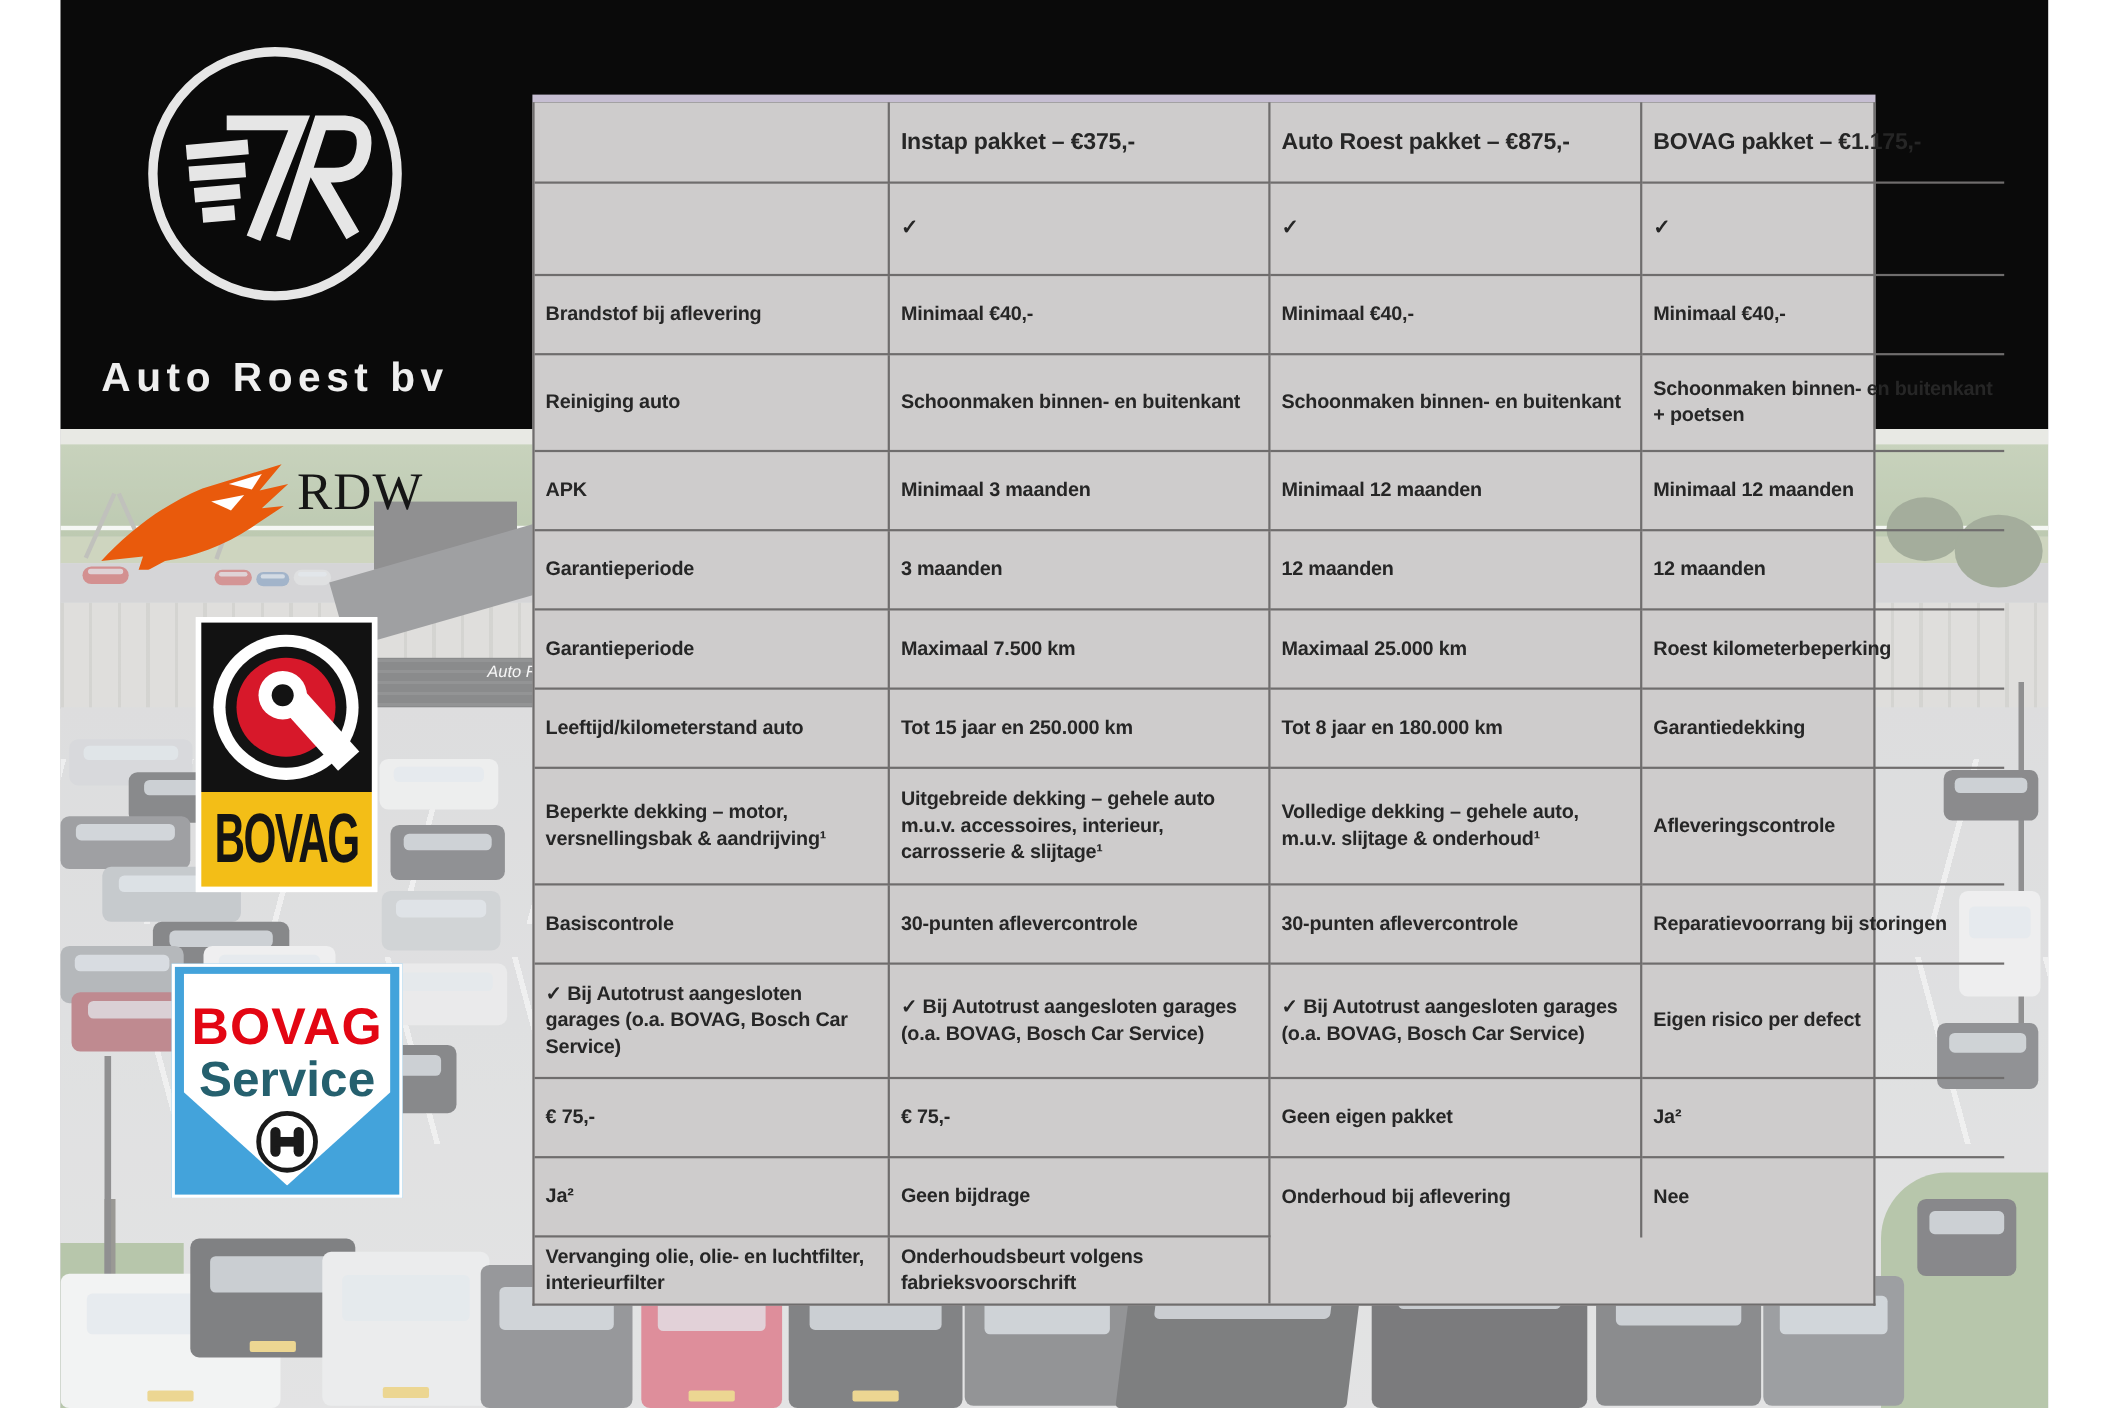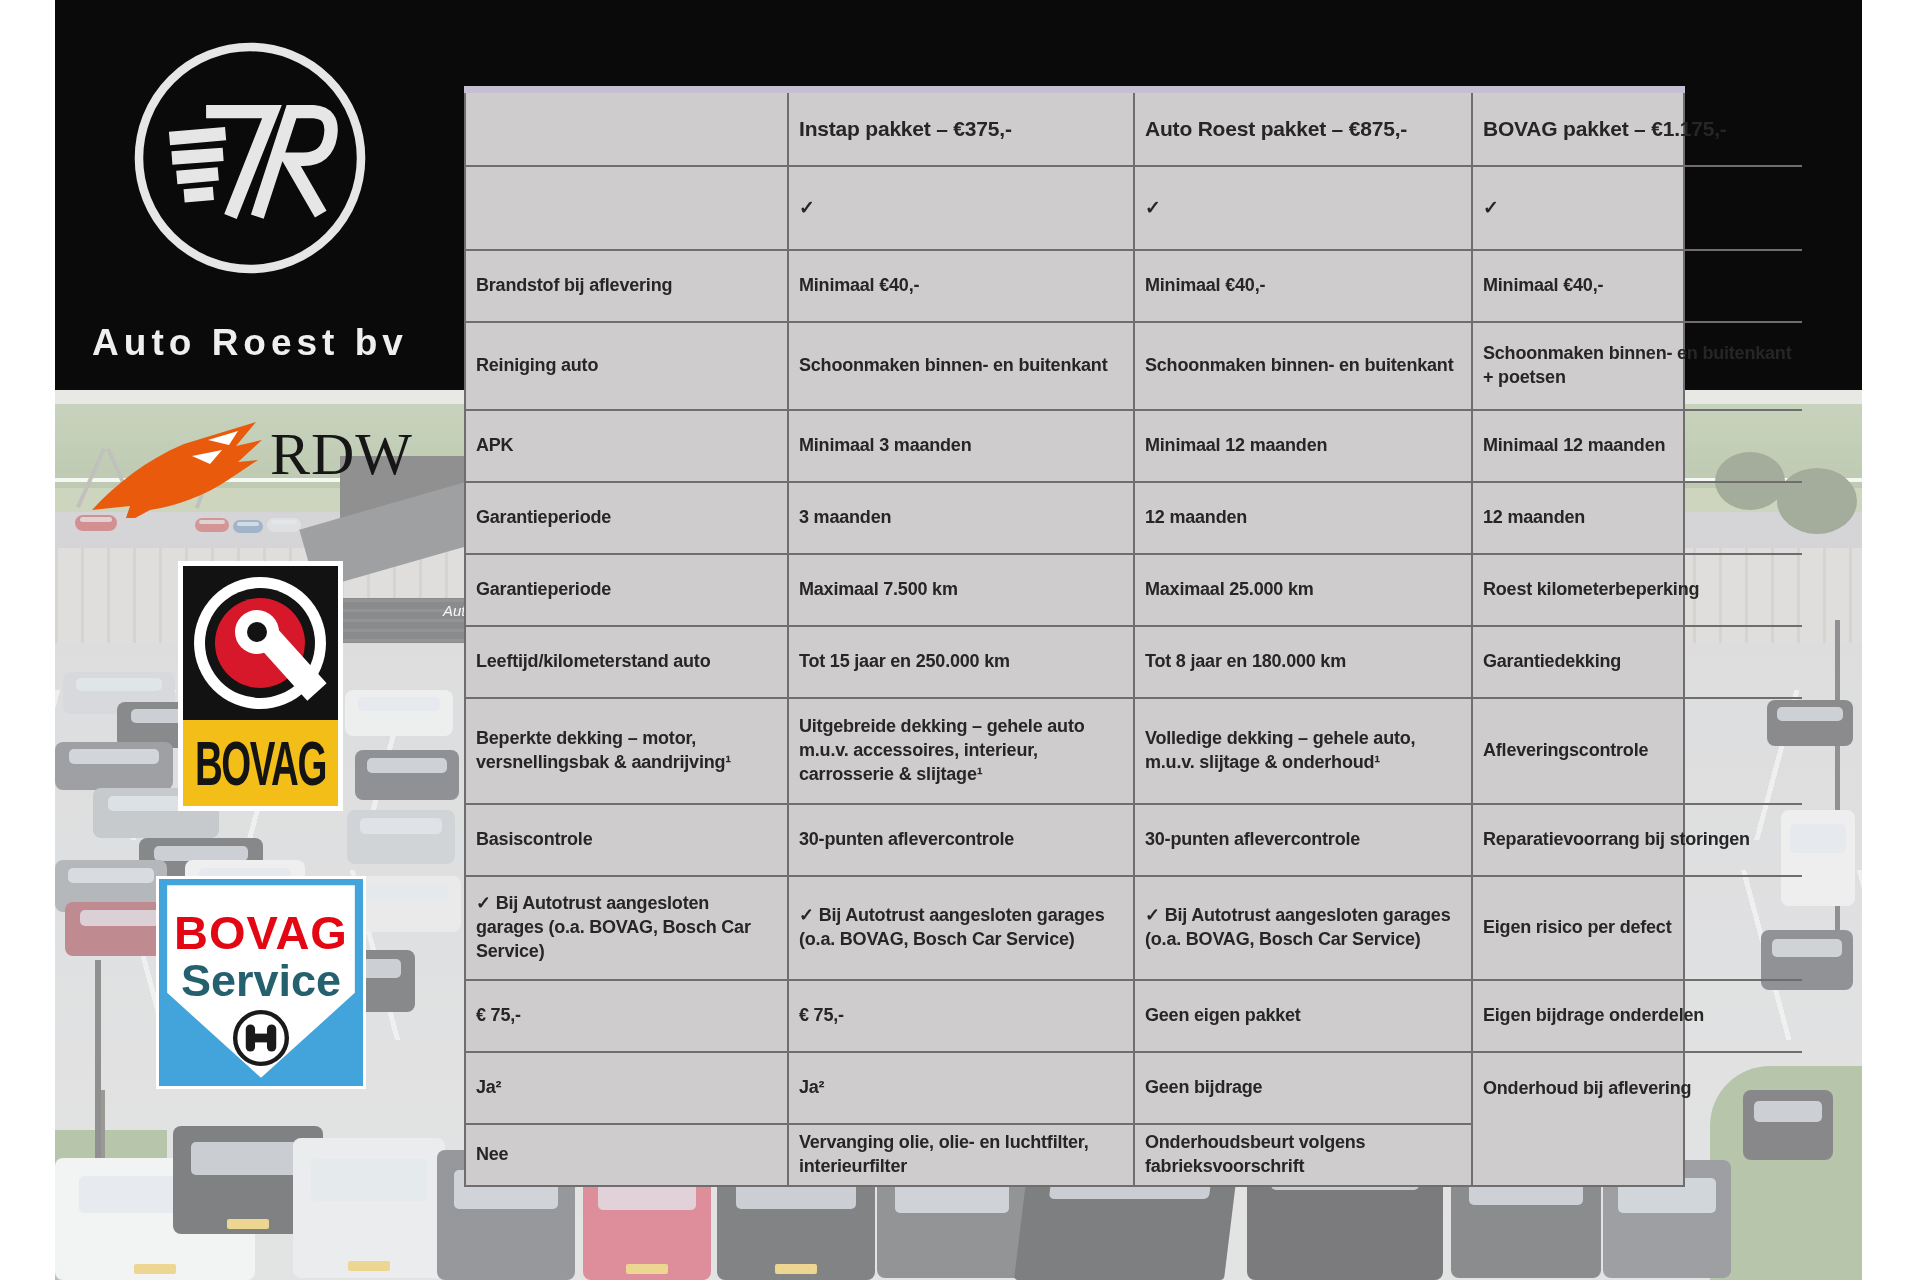--- a/index.html
+++ b/index.html
@@ -38,21 +38,21 @@
   .car::before{content:"";position:absolute;left:12%;right:12%;top:15%;height:30%;
     background:rgba(206,215,223,.75);border-radius:5px;}
   .plate::after{content:"";position:absolute;bottom:5%;left:50%;transform:translateX(-50%);
     width:42px;height:10px;background:#ddb73e;border-radius:2px;}
   .canopy{transform:skewX(-7deg);border-radius:4px;}
   .wash{position:absolute;left:0;top:0;width:100%;height:100%;background:rgba(255,255,255,.44);}
 
   
   .rdw{position:absolute;left:88px;top:412px;width:330px;height:112px;}
   .rdw-wing{position:absolute;left:0;top:6px;width:190px;height:100px;}
-  .rdw-text{position:absolute;left:182px;top:8px;font-family:"Liberation Serif", serif;font-size:60px;
+  .rdw-text{position:absolute;left:182px;top:8px;font-family:"Liberation Serif", serif;font-size:48px;
     font-weight:500;color:#161616;letter-spacing:1px;}
 
   .bovag{position:absolute;left:178px;top:561px;width:165px;height:250px;border:5px solid #fff;background:#fff;box-sizing:border-box;}
   .bovag-top{position:relative;width:155px;height:154px;background:#121212;overflow:hidden;}
   .bv-wc{position:absolute;left:11px;top:11px;width:132px;height:132px;background:#fff;border-radius:50%;}
   .bv-bk{position:absolute;left:22px;top:22px;width:110px;height:110px;background:#131313;border-radius:50%;}
   .bv-rd{position:absolute;left:32px;top:32px;width:90px;height:90px;background:#d7182a;border-radius:50%;}
   .bv-handle{position:absolute;left:74px;top:66px;width:26px;height:78px;background:#fff;transform:rotate(-42deg);transform-origin:50% 10%;}
   .bv-nut{position:absolute;left:52px;top:44px;width:44px;height:44px;background:#fff;border-radius:50%;}
   .bv-hole{position:absolute;left:64px;top:56px;width:20px;height:20px;background:#131313;border-radius:50%;}
@@ -62,21 +62,21 @@
   .bosch{position:absolute;left:156px;top:876px;width:204px;height:207px;border:3px solid #fff;background:#43a3db;box-sizing:content-box;}
   .bosch-shield{position:absolute;left:0;top:0;width:100%;height:100%;background:#fff;
     clip-path:polygon(4% 3%,96% 3%,96% 55%,50% 96%,4% 55%);}
   .bosch-word{position:absolute;left:0;top:26px;width:100%;text-align:center;font-size:47px;font-weight:bold;
     color:#e30613;letter-spacing:1px;}
   .bosch-service{position:absolute;left:0;top:76px;width:100%;text-align:center;font-size:45px;font-weight:bold;
     color:#25606e;}
   .bosch-arm{position:absolute;left:50%;top:128px;transform:translateX(-50%);width:62px;height:62px;}
 
   
-  .table-wrap{position:absolute;left:464px;top:86px;width:1221px;}
+  .table-wrap{position:absolute;left:484px;top:86px;width:1221px;}
   .lav{height:7px;background:#c6bed2;}
   .tbl{display:grid;grid-template-columns:323px 346px 338px 329px;
     grid-template-rows:74px 84px 72px 88px 72px 72px 72px 72px 106px 72px 104px 72px 72px 60px;
     background:#cecccc;border:2px solid #6f6d6d;border-top:none;box-sizing:border-box;
     color:#262626;font-weight:bold;}
   .c{border-right:2px solid #6f6d6d;border-bottom:2px solid #6f6d6d;display:flex;align-items:center;
     padding:4px 10px;font-size:18px;line-height:1.32;letter-spacing:-.2px;box-sizing:border-box;}
   .c:nth-child(4n){border-right:none;}
   .c:nth-last-child(-n+4){border-bottom:none;}
   .hd{font-size:21px;}
@@ -257,21 +257,20 @@
       <div class="c">Reparatievoorrang bij storingen</div>
       <div class="c">✓ Bij Autotrust aangesloten garages (o.a. BOVAG, Bosch Car Service)</div>
       <div class="c">✓ Bij Autotrust aangesloten garages (o.a. BOVAG, Bosch Car Service)</div>
       <div class="c">✓ Bij Autotrust aangesloten garages (o.a. BOVAG, Bosch Car Service)</div>
 
       <div class="c">Eigen risico per defect</div>
       <div class="c">€ 75,-</div>
       <div class="c">€ 75,-</div>
       <div class="c">Geen eigen pakket</div>
 
-      <div class="c">Eigen bijdrage onderdelen</div>
       <div class="c">Ja²</div>
       <div class="c">Ja²</div>
       <div class="c">Geen bijdrage</div>
 
       <div class="c">Onderhoud bij aflevering</div>
       <div class="c">Nee</div>
       <div class="c">Vervanging olie, olie- en luchtfilter, interieurfilter</div>
       <div class="c">Onderhoudsbeurt volgens fabrieksvoorschrift</div>
     </div>
   </div>

